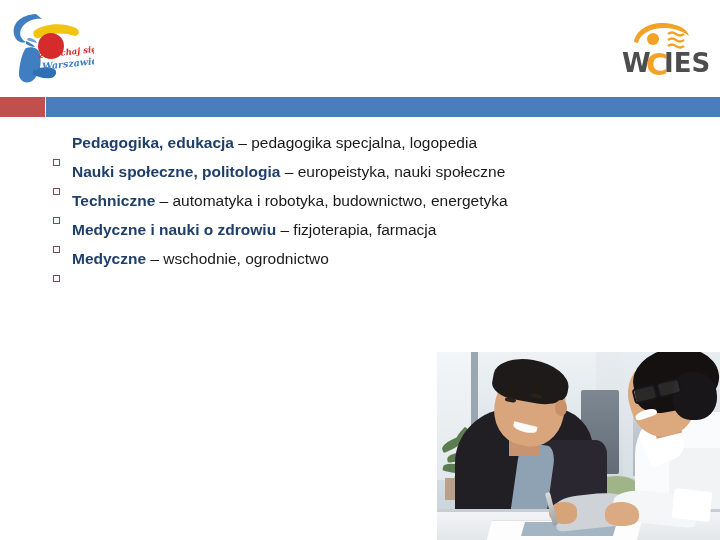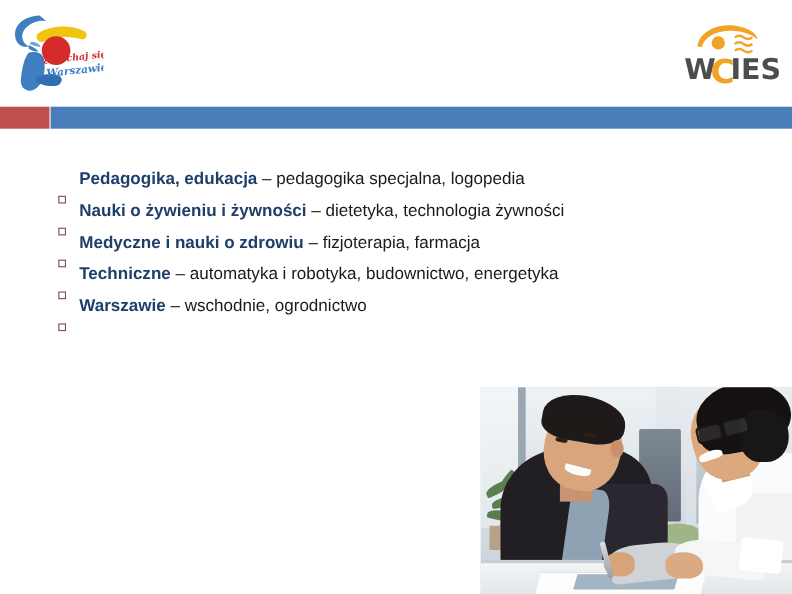--- a/index.html
+++ b/index.html
@@ -62,21 +62,20 @@
     height: 20px;
     background: #4a7ebb;
   }
 
   
   #bullet-list {
     position: absolute;
     left: 50px;
     top: 128px;
     width: 630px;
-    margin-top: 20px;
   }
   .bullet-row {
     display: flex;
     align-items: baseline;
     height: 29px;
   }
   .bullet-marker {
     width: 22px;
     flex: 0 0 22px;
     font-size: 11px;
@@ -460,48 +459,48 @@
 
   <div id="bullet-list">
 
     <div class="bullet-row">
       <div class="bullet-marker">
           <span class="sq"></span>
         </div>
       <div class="bullet-text"><b>Pedagogika, edukacja</b><span> – pedagogika specjalna, logopedia</span></div>
     </div>
 
-
     <div class="bullet-row">
       <div class="bullet-marker">
           <span class="sq"></span>
         </div>
-      <div class="bullet-text"><b>Nauki o żywieniu i żywności</b><span> – dietetyka, technologia żywności</span></div>
+      <div class="bullet-text"><b>Nauki społeczne, politologia</b><span> – europeistyka, nauki społeczne</span></div>
+    </div>
+
+
+    <div class="bullet-row">
+      <div class="bullet-marker">
+          <span class="sq"></span>
+        </div>
+      <div class="bullet-text"><b>Techniczne</b><span> – automatyka i robotyka, budownictwo, energetyka</span></div>
     </div>
 
     <div class="bullet-row">
       <div class="bullet-marker">
           <span class="sq"></span>
         </div>
       <div class="bullet-text"><b>Medyczne i nauki o zdrowiu</b><span> – fizjoterapia, farmacja</span></div>
     </div>
 
+
     <div class="bullet-row">
       <div class="bullet-marker">
           <span class="sq"></span>
         </div>
-      <div class="bullet-text"><b>Techniczne</b><span> – automatyka i robotyka, budownictwo, energetyka</span></div>
-    </div>
-
-
-    <div class="bullet-row">
-      <div class="bullet-marker">
-          <span class="sq"></span>
-        </div>
-      <div class="bullet-text"><b>Warszawie</b><span> – wschodnie, ogrodnictwo</span></div>
+      <div class="bullet-text"><b>Medyczne</b><span> – wschodnie, ogrodnictwo</span></div>
     </div>
 
 
   </div>
 
   <div id="photo">
     <div class="bg-wall"></div>
     <div class="win-left"></div>
     <div class="win-mull1"></div>
     <div class="win-mid"></div>

